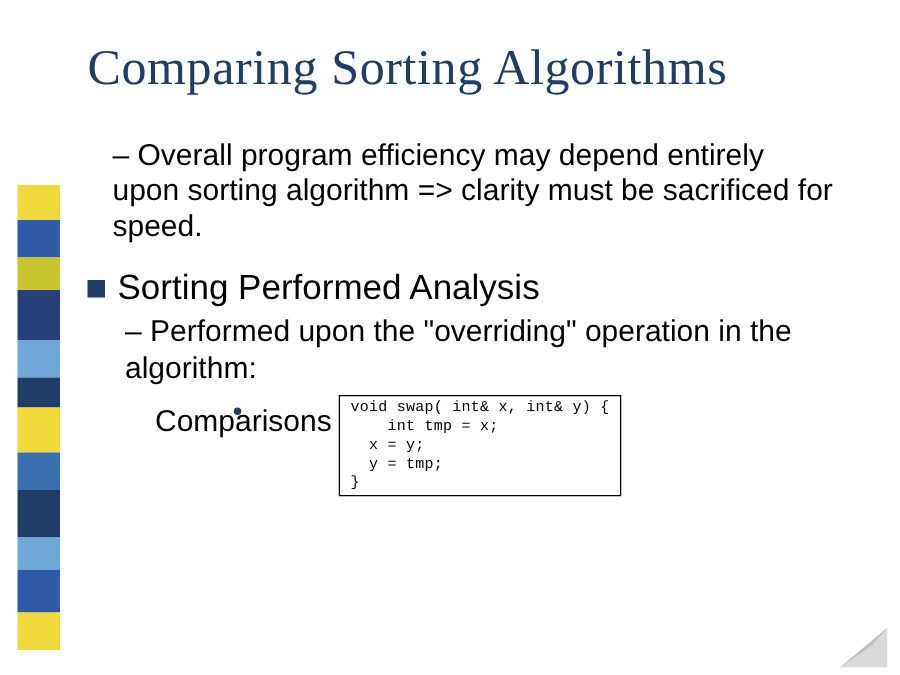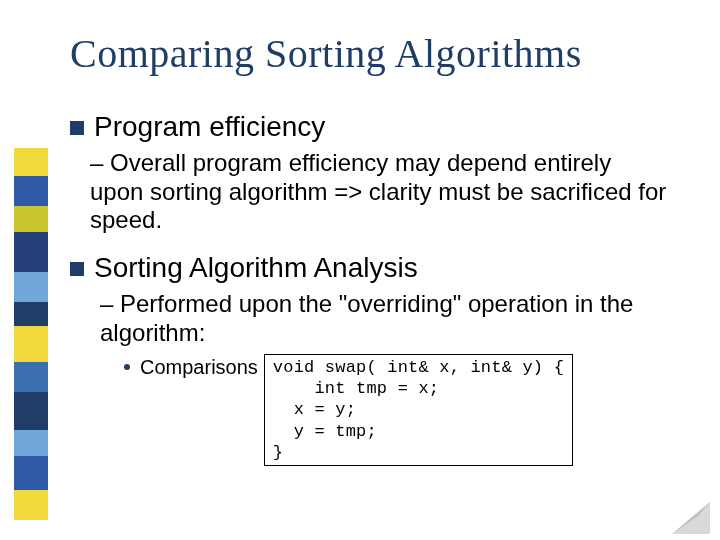--- a/index.html
+++ b/index.html
@@ -68,40 +68,41 @@
   .sub-3-row {
     display: flex;
     align-items: flex-start;
     margin-left: 54px;
   }
   .sub-3-col {
     display: flex;
     flex-direction: column;
   }
   .sub-3-item {
-    font-size: 20px;
+    font-size: 24px;
     color: #000;
     line-height: 1.35;
     display: flex;
-    align-items: flex-start;
+    align-items: center;
+    flex-direction: column;
   }
   .dot {
     width: 6px;
     height: 6px;
     background: #1f3d66;
     border-radius: 50%;
     margin-right: 10px;
     position: relative;
     top: 10px;
     flex: 0 0 6px;
   }
   .codebox {
     border: 1.5px solid #000;
     font-family: "Courier New", Courier, monospace;
-    font-size: 17px;
+    font-size: 12px;
     line-height: 1.25;
     padding: 2px 8px 2px 8px;
     margin-left: 6px;
     white-space: pre;
     color: #000;
     letter-spacing: 0.2px;
   }
   .corner {
     position: absolute;
     right: 10px;
@@ -125,29 +126,25 @@
       <div style="background: rgb(242, 217, 59); height: 36px;"></div>
       <div style="background: rgb(58, 111, 176); height: 30px;"></div>
       <div style="background: rgb(31, 61, 102); height: 38px;"></div>
       <div style="background: rgb(111, 168, 216); height: 26px;"></div>
       <div style="background: rgb(47, 90, 168); height: 34px;"></div>
       <div style="background: rgb(242, 217, 59); height: 30px;"></div>
     </div>
 
   <div class="title">Comparing Sorting Algorithms</div>
 
-  <div class="bullet-1">
-    <div class="sq"></div>
-    <div class="b1-text">Program efficiency</div>
-  </div>
   <div class="sub-1">– Overall program efficiency may depend entirely upon sorting algorithm =&gt; clarity must be sacrificed for speed.</div>
 
   <div class="bullet-1">
     <div class="sq"></div>
-    <div class="b1-text">Sorting Algorithm Analysis</div>
+    <div class="b1-text">Sorting Performed Analysis</div>
   </div>
   <div class="sub-2">– Performed upon the "overriding" operation in the algorithm:</div>
 
   <div class="sub-3-row">
     <div class="sub-3-col">
       <div class="sub-3-item">
         <div class="dot"></div>
         <span>Comparisons</span>
       </div>
     </div>

